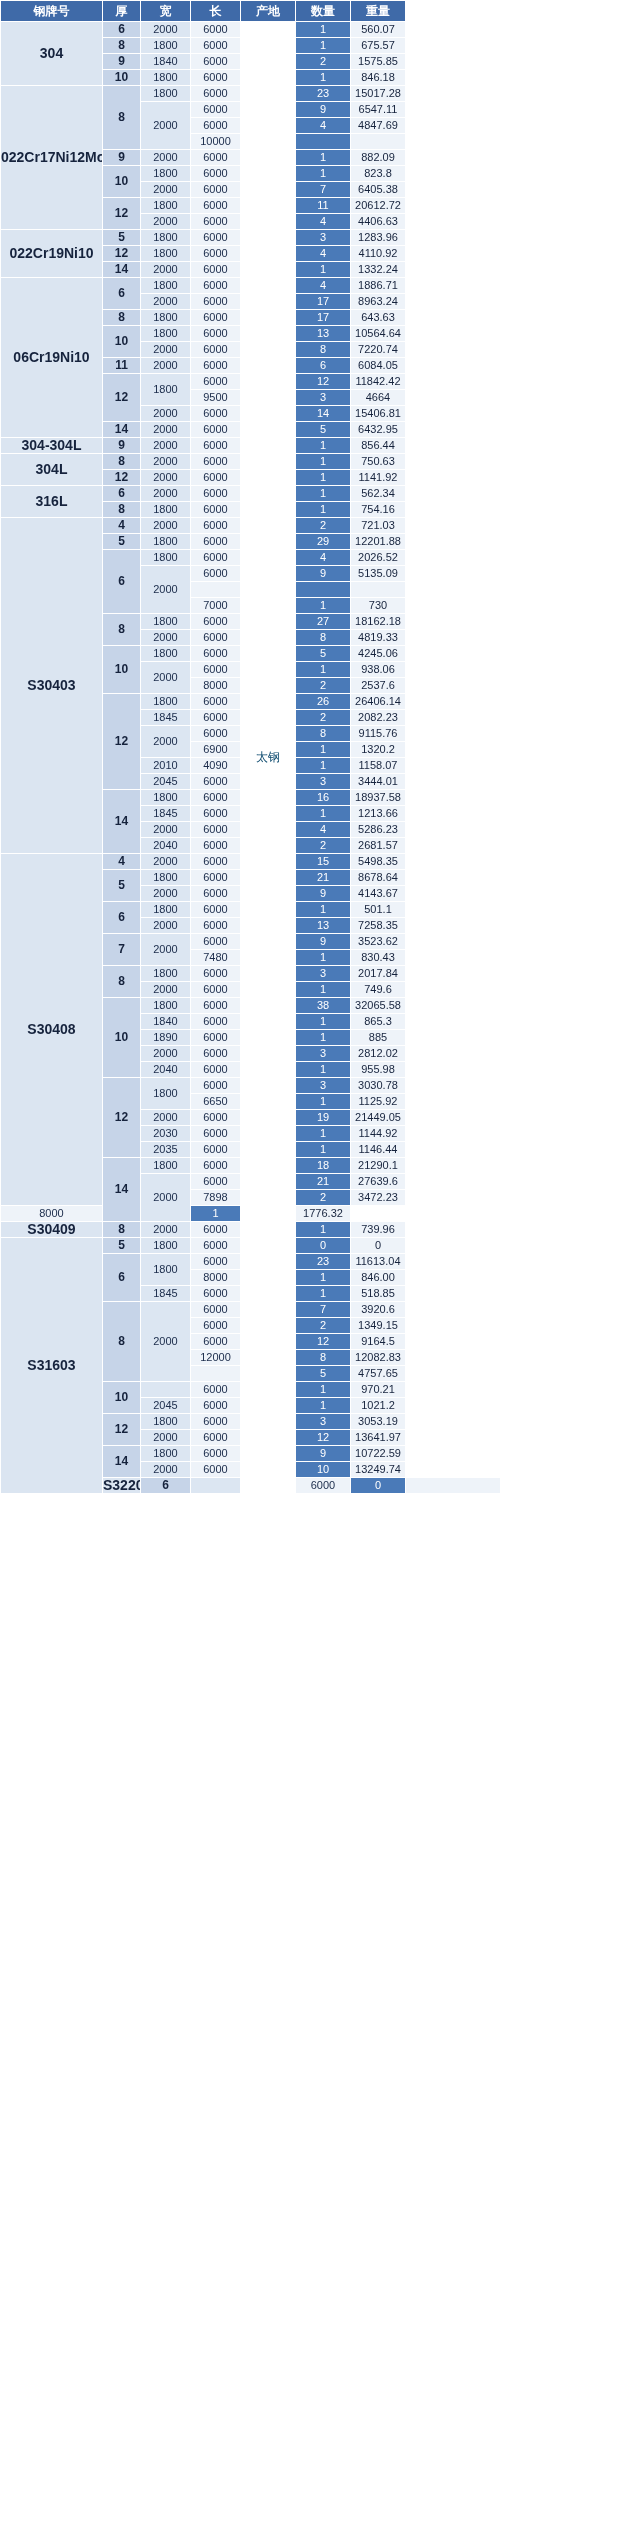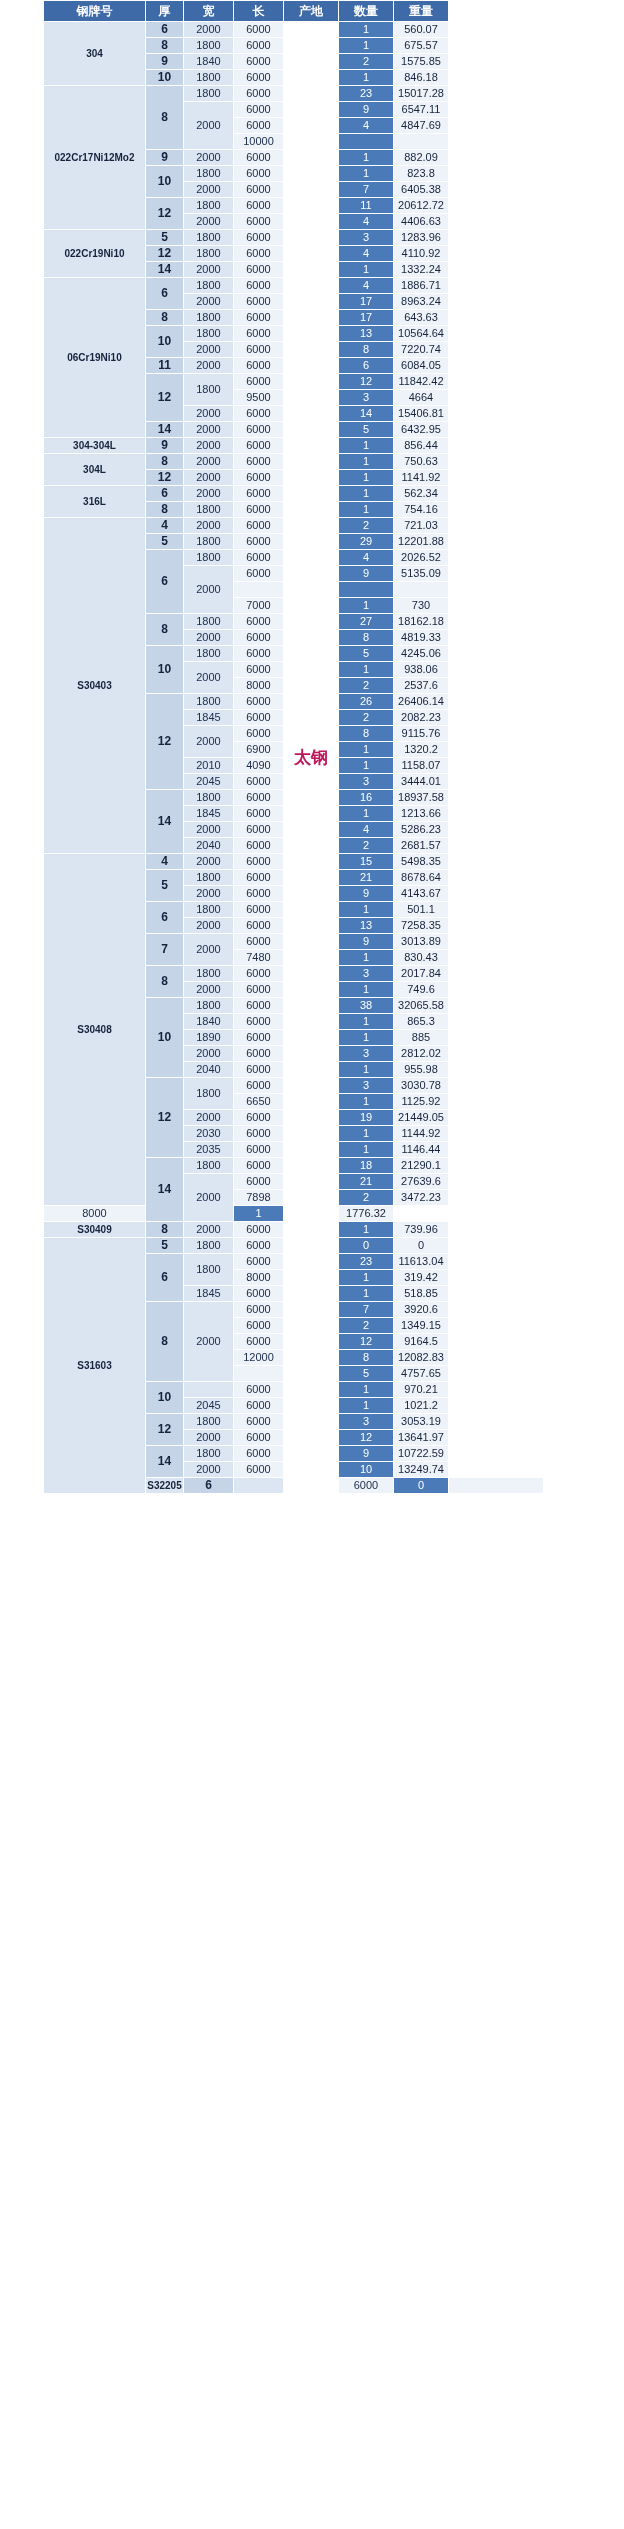--- a/index.html
+++ b/index.html
@@ -1,17 +1,17 @@
 <!DOCTYPE html>
 <html><head>
 <meta charset="utf-8">
 <style>
   html,body{margin:0;padding:0;background:#ffffff;}
   body{font-family:"Liberation Sans","DejaVu Sans",sans-serif;}
-  #sheet{width:500px;height:2529px;position:relative;overflow:hidden;margin-left:43px;}
+  #sheet{width:500px;height:2529px;position:relative;overflow:hidden;}
   table{border-collapse:collapse;width:624px;table-layout:fixed;}
   col.c0{width:102px}
   col.c1{width:38px}
   col.c2{width:50px}
   col.c3{width:50px}
   col.c4{width:55px}
   col.c5{width:55px}
   col.c6{width:55px}
   th,td{
     border:1px solid #ffffff;
@@ -25,25 +25,25 @@
     overflow:hidden;
     white-space:nowrap;
   }
   thead th{
     background:#3f6aa8;
     color:#ffffff;
     font-weight:bold;
     font-size:12px;
     height:20px;
   }
-  td.grade{background:#dbe5f1;font-weight:bold;font-size:10px;color:#16233d;}
+  td.grade{background:#dbe5f1;font-weight:bold;font-size:14px;color:#16233d;}
   td.thick{background:#c6d4e8;font-weight:bold;font-size:12px;color:#16233d;}
   td.width{background:#dce6f2;font-size:11px;}
   td.len{background:#eef3f9;font-size:11px;}
-  td.origin{background:#ffffff;font-weight:bold;font-size:17px;color:#be185d;}
+  td.origin{background:#ffffff;font-weight:normal;font-size:12px;color:#0c4a6e;}
   td.qty{background:#4a7ab8;color:#ffffff;font-size:11px;}
   td.weight{background:#eef3f9;font-size:11px;color:#16233d;}
 </style>
 </head>
 <body>
 
 <div id="sheet">
   <table>
     <colgroup>
       <col class="c0">
@@ -441,21 +441,21 @@
           <td class="width" rowspan="1">2000</td>
           <td class="len">6000</td>
           <td class="qty">13</td>
           <td class="weight">7258.35</td>
         </tr>
         <tr>
           <td class="thick" rowspan="2">7</td>
           <td class="width" rowspan="2">2000</td>
           <td class="len">6000</td>
           <td class="qty">9</td>
-          <td class="weight">3013.89</td>
+          <td class="weight">3523.62</td>
         </tr>
         <tr>
           <td class="len">7480</td>
           <td class="qty">1</td>
           <td class="weight">830.43</td>
         </tr>
         <tr>
           <td class="thick" rowspan="2">8</td>
           <td class="width" rowspan="1">1800</td>
           <td class="len">6000</td>
@@ -571,21 +571,21 @@
         <tr>
           <td class="thick" rowspan="3">6</td>
           <td class="width" rowspan="2">1800</td>
           <td class="len">6000</td>
           <td class="qty">23</td>
           <td class="weight">11613.04</td>
         </tr>
         <tr>
           <td class="len">8000</td>
           <td class="qty">1</td>
-          <td class="weight">319.42</td>
+          <td class="weight">846.00</td>
         </tr>
         <tr>
           <td class="width" rowspan="1">1845</td>
           <td class="len">6000</td>
           <td class="qty">1</td>
           <td class="weight">518.85</td>
         </tr>
         <tr>
           <td class="thick" rowspan="5">8</td>
           <td class="width" rowspan="5">2000</td>

